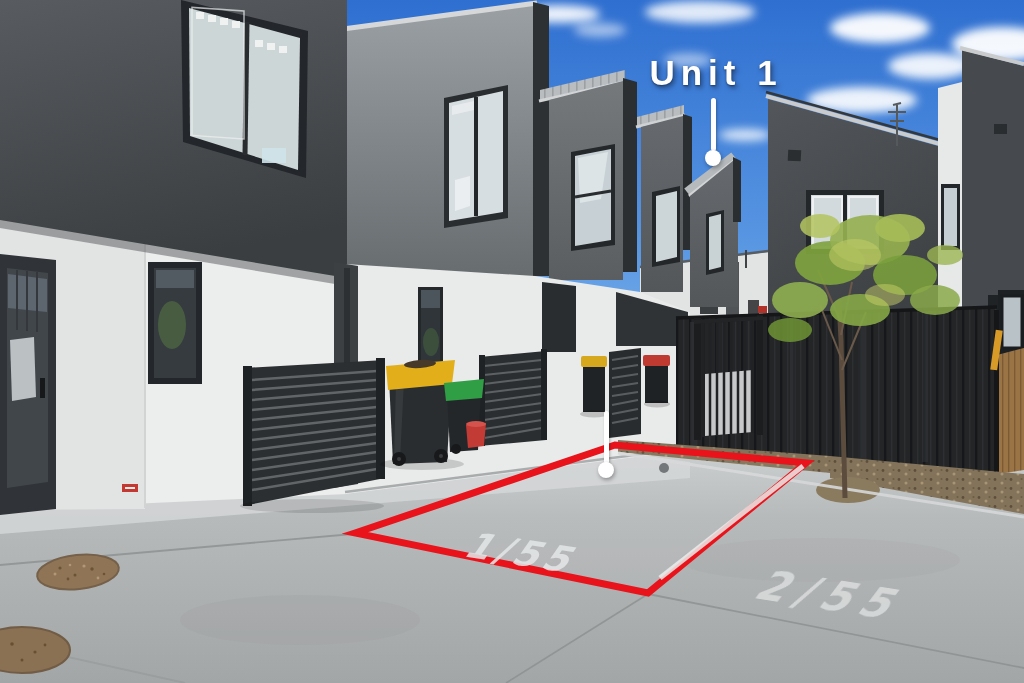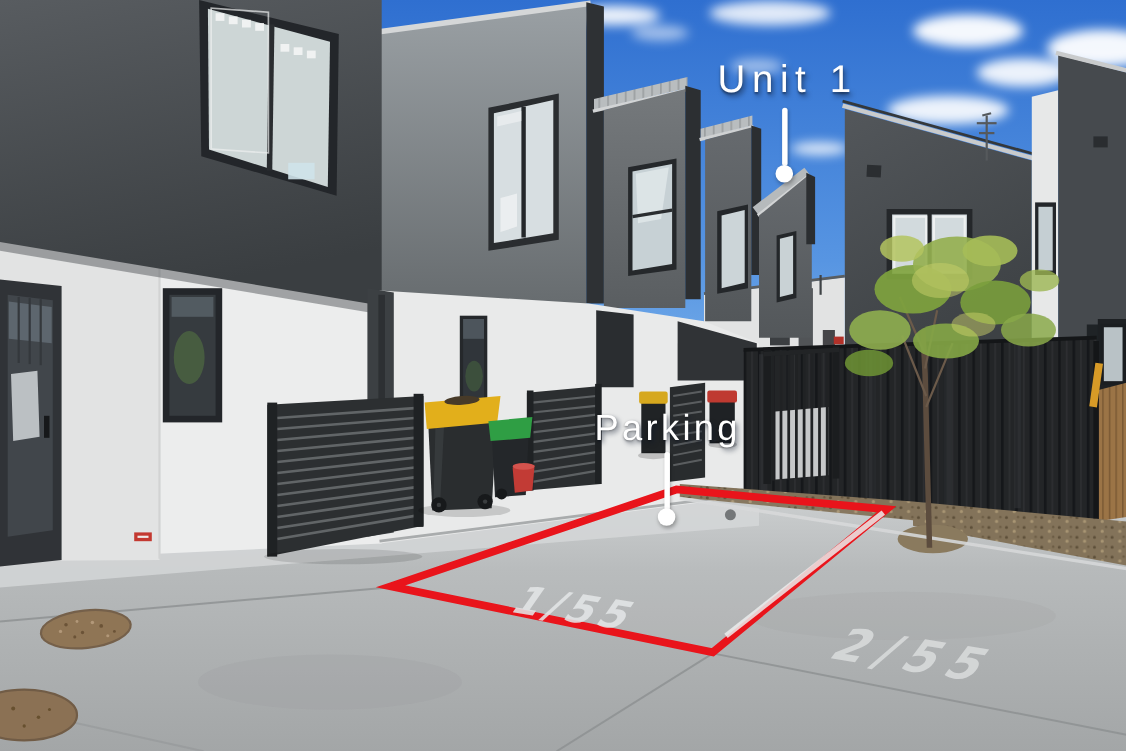--- a/index.html
+++ b/index.html
@@ -2,21 +2,21 @@
 <html><head>
 <meta charset="utf-8">
 <style>
   html,body{margin:0;padding:0;background:#222;}
   .stage{
     position:relative;width:1024px;height:683px;overflow:hidden;
     font-family:"Liberation Sans", sans-serif;background:#9fb4c8;
   }
   .stage svg{position:absolute;left:0;top:0;}
   .anno-label{
-    position:absolute;color:#fff;font-weight:normal;text-align:center;
+    position:absolute;color:#fff;font-weight:bold;text-align:center;
     text-shadow:2px 3px 5px rgba(15,25,45,.55), 0 1px 2px rgba(0,0,0,.4);
     user-select:none;white-space:nowrap;
   }
   .anno-label.unit{left:596px;top:53px;width:240px;font-size:35px;letter-spacing:6px;}
   .anno-label.parking{left:487px;top:370px;width:240px;font-size:33px;letter-spacing:3px;}
   .leader{
     position:absolute;width:5px;background:#fff;border-radius:2.5px;
     box-shadow:1px 1px 3px rgba(0,0,0,.28);
   }
   .leader.unit{left:711px;top:98px;height:53px;}
@@ -449,16 +449,15 @@
   <g>
     <text transform="translate(462,556) rotate(9) skewX(-26)" font-family="DejaVu Sans, sans-serif" font-weight="bold" font-size="36" letter-spacing="5" fill="#e3e5e6" opacity=".88">1/55</text>
     <text transform="translate(752,598) rotate(9) skewX(-28)" font-family="DejaVu Sans, sans-serif" font-weight="bold" font-size="42" letter-spacing="10" fill="#dcdedf" opacity=".82">2/55</text>
   </g>
 </svg>
 
   <div class="anno-label unit">Unit 1</div>
   <div class="leader unit"></div>
   <div class="dot unit"></div>
 
-  <div class="anno-label parking">Parking</div>
   <div class="leader parking"></div>
   <div class="dot parking"></div>
 </div>
 
 </body></html>

